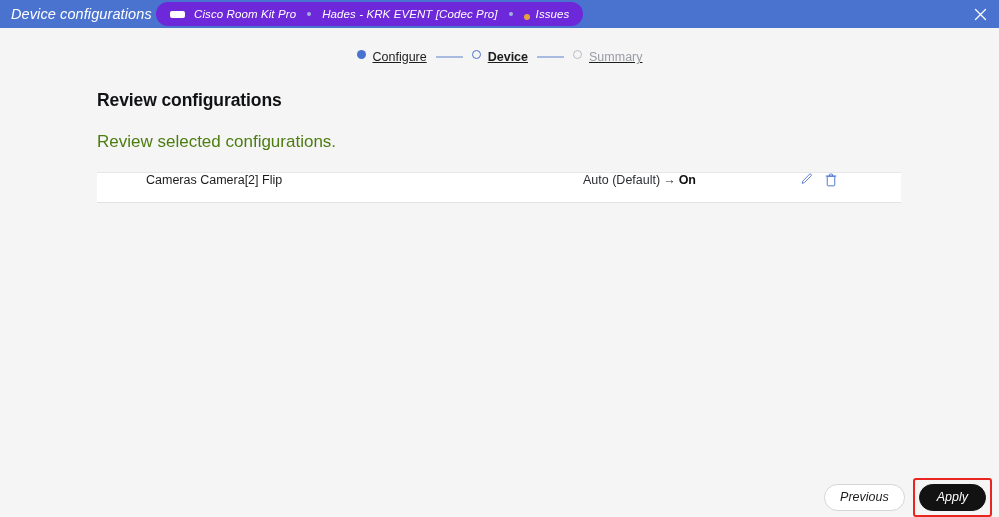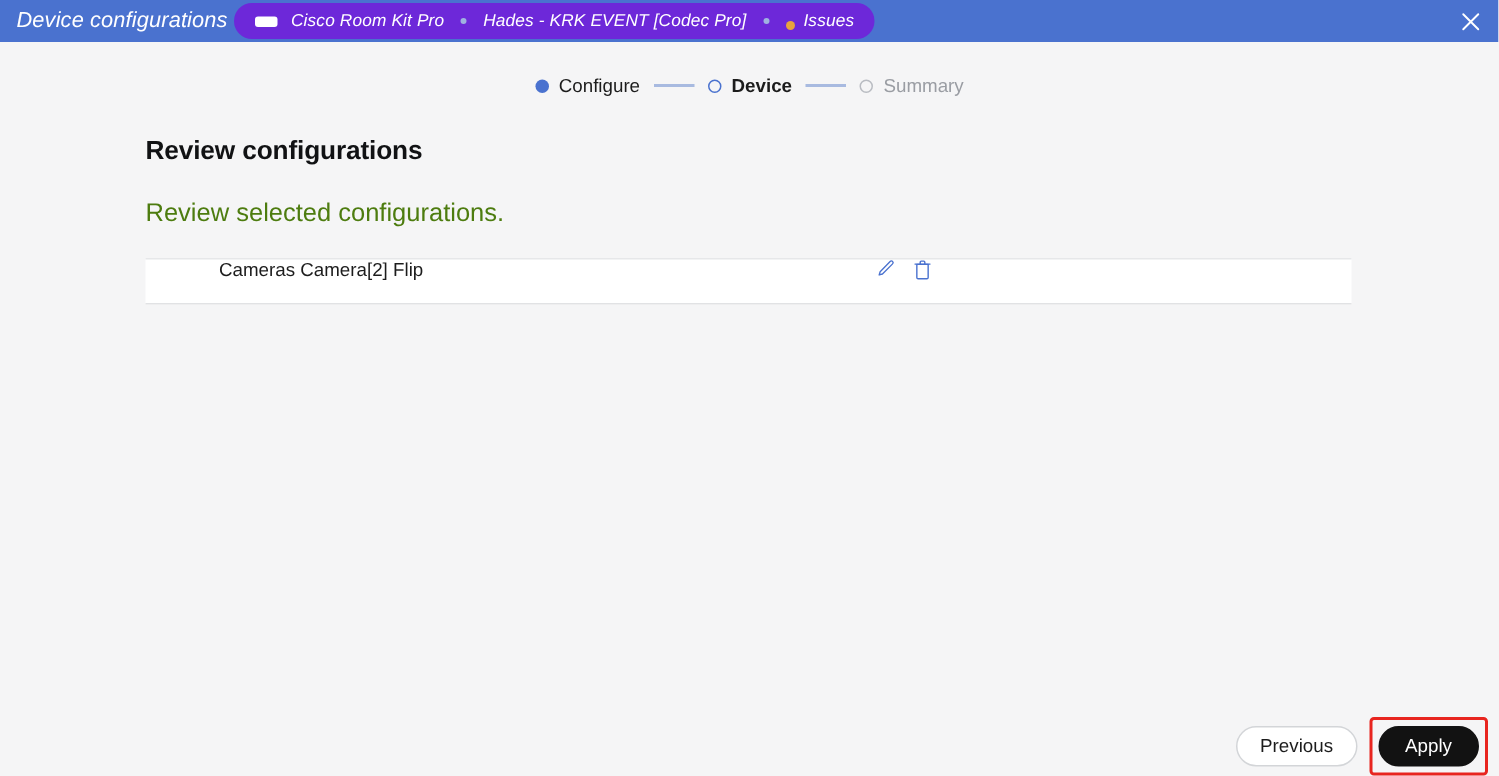--- a/index.html
+++ b/index.html
@@ -82,21 +82,21 @@
   .close-btn svg { display: block; }
 
   
   .stepper {
     display: flex;
     align-items: center;
     justify-content: center;
     gap: 9px;
     margin-top: 22px;
   }
-  .step { display: flex; align-items: center; gap: 7px; }
+  .step { display: flex; gap: 7px; text-decoration: underline; }
   .step-marker { width: 9px; height: 9px; border-radius: 50%; flex: none; }
   .step-marker.done { background: #4a72cf; }
   .step-marker.current { background: transparent; border: 1.6px solid #4a72cf; }
   .step-marker.todo { background: transparent; border: 1.6px solid #b9bcc2; }
   .step-label { font-size: 12.5px; color: #1c1c1c; }
   .step-label.current { font-weight: bold; }
   .step-label.todo { color: #9a9da3; }
   .step-line {
     width: 27px; height: 1.5px;
     background: #a8bae0;
@@ -172,20 +172,21 @@
   }
   .btn {
     border-radius: 17px;
     font-size: 12.5px;
     height: 27px;
     display: flex;
     align-items: center;
     justify-content: center;
     cursor: pointer;
     white-space: nowrap;
+    font-style: italic;
   }
   .btn-secondary {
     background: #ffffff;
     border: 1px solid #d3d5d8;
     color: #1c1c1c;
     padding: 0 15px;
   }
   .btn-primary {
     background: #121212;
     border: 1px solid #121212;
@@ -242,20 +243,23 @@
 </div>
 
 <div class="content">
   <div class="page-title">Review configurations</div>
   <div class="page-subtitle">Review selected configurations.</div>
 
   <div class="table">
 
     <div class="table-row">
       <div class="td col-config">Cameras Camera[2] Flip</div>
+      <div class="td value col-value">
+        <span>Auto (Default)</span><span class="arrow">→</span><span class="val-new">On</span>
+      </div>
       <div class="td actions-cell col-actions">
         <span class="icon-btn">
           <svg width="13" height="13" viewBox="0 0 16 16" aria-hidden="true">
             <path d="M11.6 1.6a1.4 1.4 0 0 1 2 2L5.3 11.9l-2.7.8.8-2.7 8.2-8.4z" fill="none" stroke="#4a72cf" stroke-width="1.1" stroke-linejoin="round"></path>
           </svg>
         </span>
         <span class="icon-btn">
           <svg width="12" height="14" viewBox="0 0 14 16" aria-hidden="true">
             <path d="M2.6 3.6h8.8v10.2a1 1 0 0 1-1 1H3.6a1 1 0 0 1-1-1V3.6z" fill="none" stroke="#4a72cf" stroke-width="1.1" stroke-linejoin="round"></path>
             <path d="M1.2 3.4h11.6" stroke="#4a72cf" stroke-width="1.1" stroke-linecap="round" fill="none"></path>

